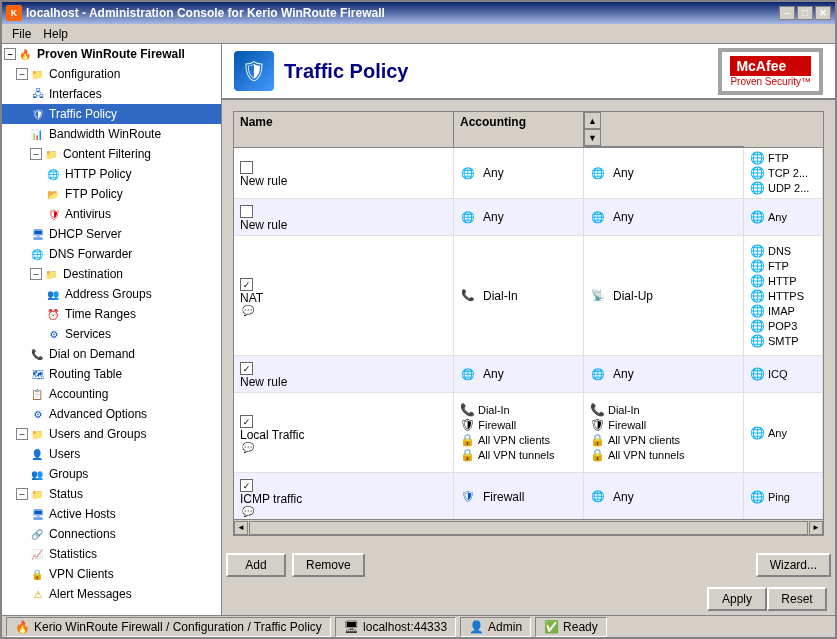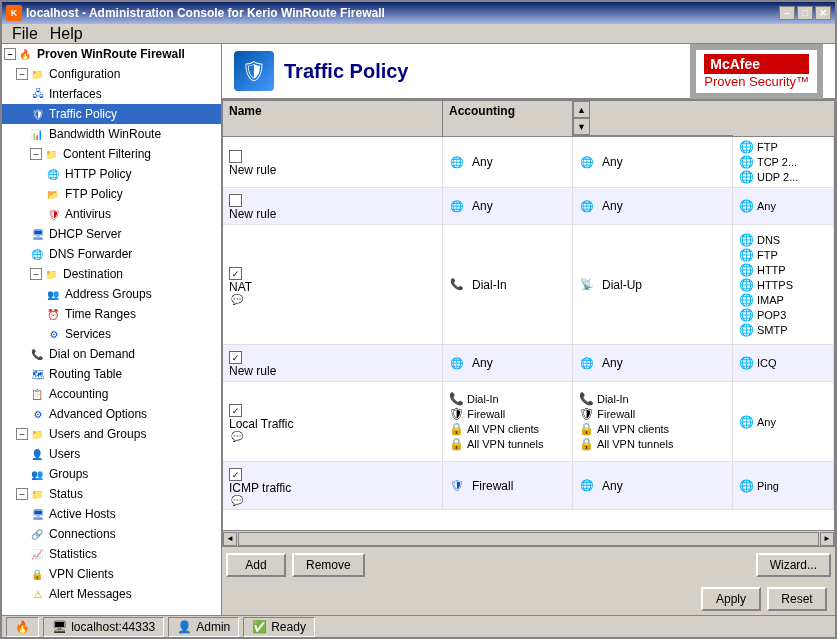--- a/index.html
+++ b/index.html
@@ -8,21 +8,21 @@
     
     .window { width: 837px; height: 639px; display: flex; flex-direction: column; border: 2px solid #848284; background: #d4d0c8; }
     .title-bar { background: linear-gradient(to bottom, #0a246a, #a6b8e6); height: 22px; display: flex; align-items: center; padding: 0 4px; color: white; font-weight: bold; font-size: 12px; flex-shrink: 0; }
     .title-bar-icon { width: 16px; height: 16px; margin-right: 4px; background: #ff6600; border-radius: 2px; display: flex; align-items: center; justify-content: center; color: white; font-size: 9px; font-weight: bold; }
     .title-bar-text { flex: 1; }
     .title-bar-buttons { display: flex; gap: 2px; }
     .title-btn { width: 16px; height: 14px; background: #d4d0c8; border: 1px solid #848284; display: flex; align-items: center; justify-content: center; font-size: 9px; cursor: pointer; }
 
     
     .menu-bar { background: #d4d0c8; height: 20px; display: flex; align-items: center; padding: 0 4px; border-bottom: 1px solid #848284; flex-shrink: 0; }
-    .menu-item { padding: 2px 6px; cursor: pointer; font-size: 16px; }
+    .menu-item { padding: 2px 6px; cursor: pointer; font-size: 12px; }
 
     
     .main-content { display: flex; flex: 1; overflow: hidden; }
 
     
     .sidebar { width: 220px; background: white; border-right: 1px solid #848284; overflow-y: auto; flex-shrink: 0; }
 
     .tree-item { display: flex; align-items: center; padding: 2px 4px; cursor: pointer; white-space: nowrap; }
     .tree-item.selected { background: #316ac5; color: white; }
     .tree-icon { width: 16px; height: 16px; margin-right: 3px; display: inline-flex; align-items: center; justify-content: center; font-size: 10px; flex-shrink: 0; }
@@ -31,24 +31,24 @@
     
     .expander { width: 12px; height: 12px; border: 1px solid #848284; display: inline-flex; align-items: center; justify-content: center; font-size: 9px; margin-right: 2px; background: white; cursor: pointer; flex-shrink: 0; }
 
     
     .content-panel { flex: 1; display: flex; flex-direction: column; background: #d4d0c8; overflow: hidden; }
 
     
     .panel-header { background: white; height: 56px; display: flex; align-items: center; padding: 8px 12px; border-bottom: 2px solid #848284; flex-shrink: 0; }
     .panel-header-icon { width: 40px; height: 40px; background: linear-gradient(135deg, #0055aa, #4499ff); border-radius: 4px; display: flex; align-items: center; justify-content: center; color: white; font-size: 20px; margin-right: 10px; }
     .panel-header-title { font-size: 20px; font-weight: bold; color: #000080; flex: 1; }
-    .mcafee-wrapper { border: 6px solid #a3a3a3; padding: 4px 8px; }
-
-    
-    .table-area { flex: 1; background: white; margin: 0; border: 1px solid #848284; overflow: hidden; display: flex; flex-direction: column; }
+    .mcafee-wrapper { border: 4px solid #a3a3a3; padding: 4px 8px; }
+
+    
+    .table-area { flex: 1; background: white; margin: 11px; border: 1px solid #848284; overflow: hidden; display: flex; flex-direction: column; }
     .table-header { display: grid; grid-template-columns: 220px 130px 160px 1fr 18px; background: #d4d0c8; border-bottom: 1px solid #848284; flex-shrink: 0; }
     .th { padding: 3px 6px; font-weight: bold; border-right: 1px solid #848284; font-size: 12px; }
 
     .table-body { flex: 1; overflow-y: auto; overflow-x: hidden; }
     .table-row { display: grid; grid-template-columns: 220px 130px 160px 1fr; border-bottom: 1px solid #e0e0e0; min-height: 32px; }
     .table-row:nth-child(even) { background: #f5f5ff; }
     .td { padding: 3px 6px; border-right: 1px solid #e0e0e0; display: flex; flex-direction: column; justify-content: center; font-size: 11px; }
     .td-name { display: flex; align-items: flex-start; padding-top: 4px; }
     .checkbox { width: 13px; height: 13px; border: 1px solid #666; background: white; display: inline-flex; align-items: center; justify-content: center; margin-right: 4px; flex-shrink: 0; margin-top: 2px; font-size: 9px; }
     .checked { background: white; }
@@ -56,21 +56,21 @@
     .service-list { display: flex; flex-direction: column; gap: 1px; }
     .service-item { display: flex; align-items: center; gap: 3px; font-size: 11px; }
 
     
     .bottom-buttons { display: flex; padding: 6px 4px; gap: 6px; flex-shrink: 0; }
     .btn { padding: 3px 12px; background: #d4d0c8; border: 2px solid; border-color: white #848284 #848284 white; cursor: pointer; font-size: 12px; min-width: 60px; }
     .btn-primary { border-color: white #848284 #848284 white; }
     .spacer { flex: 1; }
 
     
-    .apply-row { display: flex; padding: 4px 8px; gap: 6px; justify-content: flex-end; flex-shrink: 0; }
+    .apply-row { display: flex; padding: 4px 8px; gap: 0; justify-content: flex-end; flex-shrink: 0; }
 
     
     .status-bar { height: 22px; background: #d4d0c8; border-top: 1px solid #848284; display: flex; align-items: center; padding: 0 4px; gap: 4px; flex-shrink: 0; }
     .status-item { display: flex; align-items: center; gap: 4px; padding: 2px 8px; border: 1px solid; border-color: #848284 white white #848284; font-size: 11px; }
 
     
     .sidebar-container { display: flex; width: 220px; overflow: hidden; flex-shrink: 0; }
 
     
     .icon-blue { color: #0055cc; }
@@ -261,21 +261,21 @@
     </div>
 
     <div class="content-panel">
 
       <div class="panel-header">
         <div class="panel-header-icon">🛡</div>
         <div class="panel-header-title">Traffic Policy</div>
         <div style="display:flex; flex-direction:column; align-items:center;">
           <div class="mcafee-wrapper">
             <div style="background:#cc0000; color:white; font-weight:bold; font-size:14px; padding:2px 6px;">McAfee</div>
-            <div style="font-size:13px; color:#cc0000; text-align:center;">Proven Security™</div>
+            <div style="font-size:10px; color:#cc0000; text-align:center;">Proven Security™</div>
           </div>
         </div>
       </div>
 
       <div class="table-area">
 
         <div class="table-header">
           <div class="th">Name</div>
           <div class="th">Accounting</div>
           <div style="display:flex; flex-direction:column; background:#d4d0c8; border-bottom:1px solid #848284;">
@@ -459,20 +459,21 @@
         <button class="btn">Apply</button>
         <button class="btn">Reset</button>
       </div>
 
     </div>
   </div>
 
   <div class="status-bar">
     <div class="status-item">
       <span>🔥</span>
+      <span>Kerio WinRoute Firewall / Configuration / Traffic Policy</span>
     </div>
     <div class="status-item">
       <span>🖥</span>
       <span>localhost:44333</span>
     </div>
     <div class="status-item">
       <span>👤</span>
       <span>Admin</span>
     </div>
     <div class="status-item">

